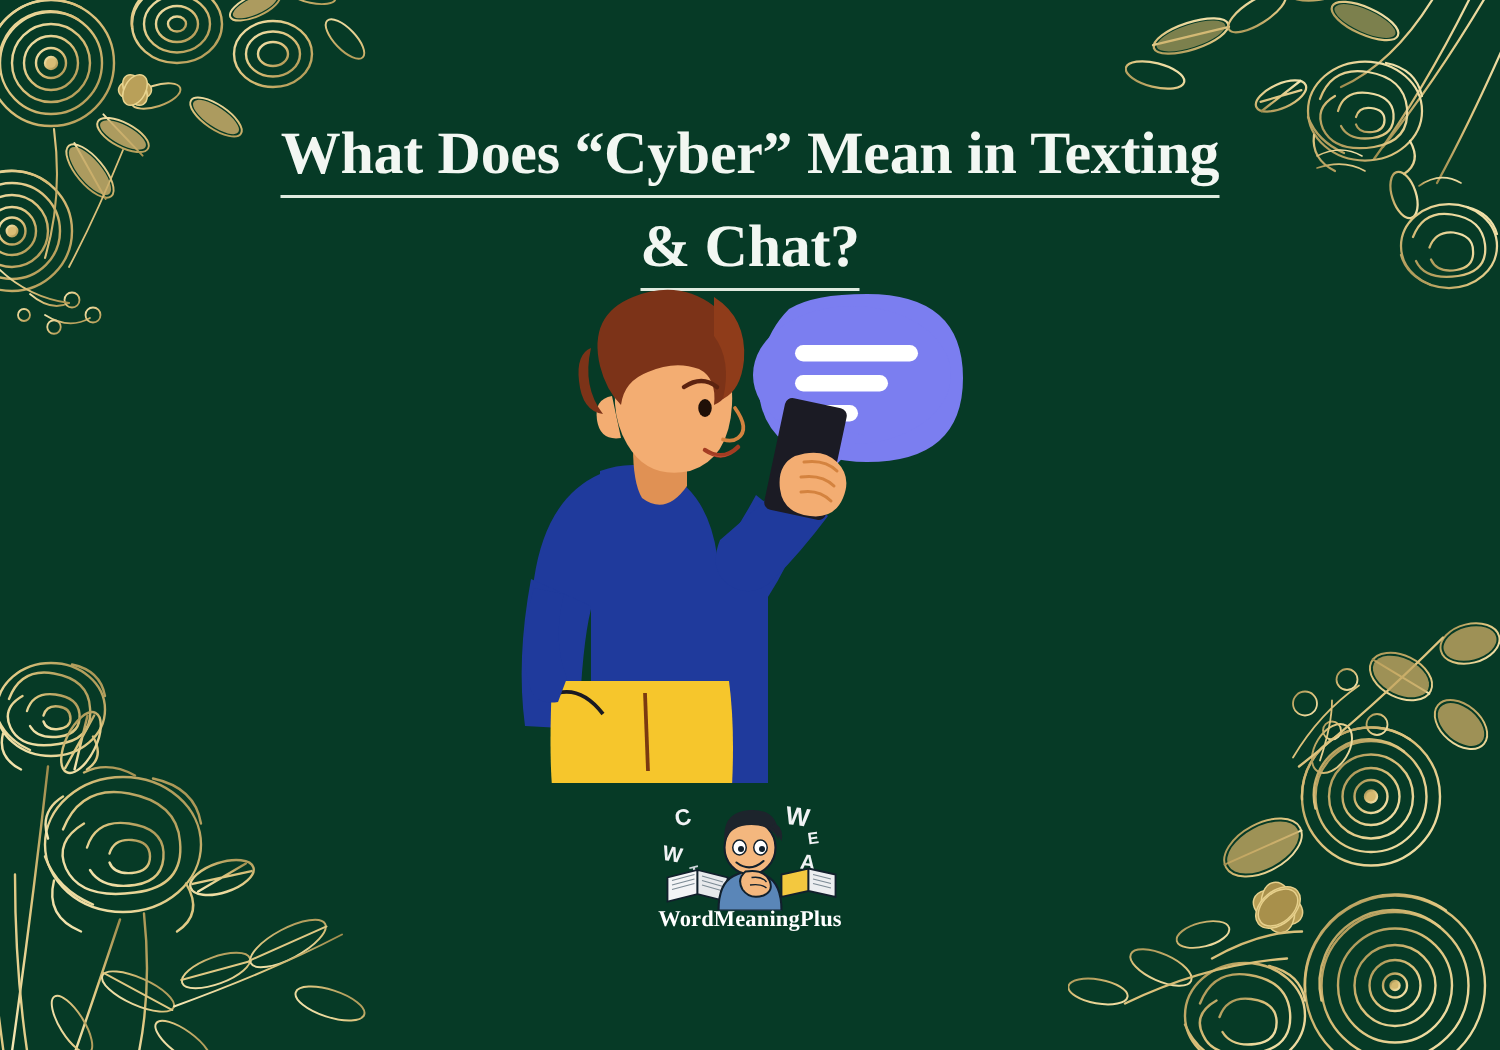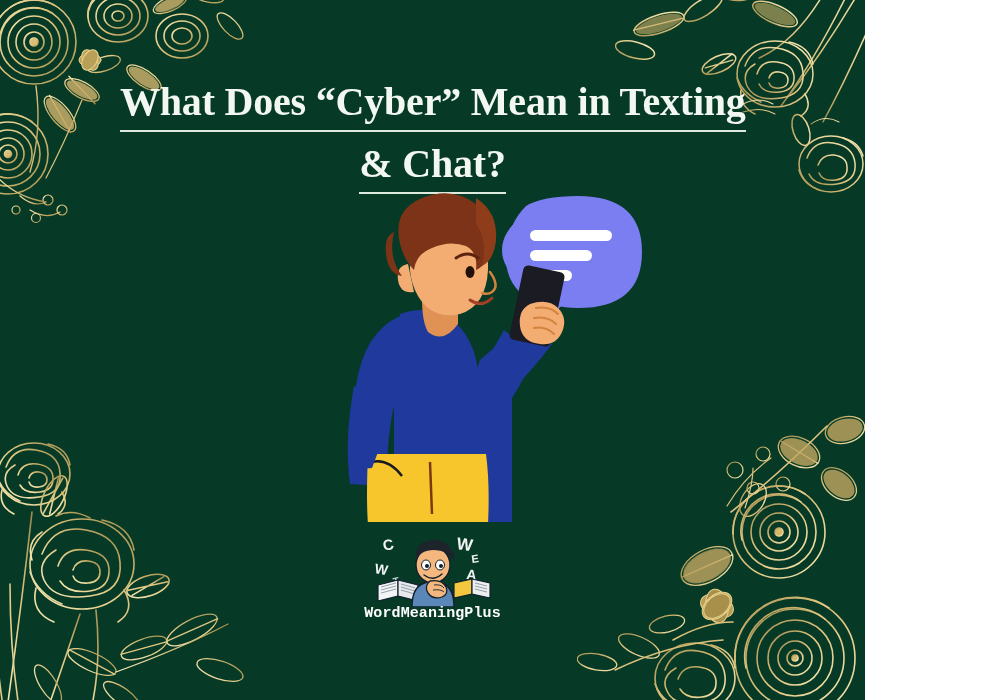--- a/index.html
+++ b/index.html
@@ -2,21 +2,21 @@
 <html><head>
 <meta charset="utf-8">
 <style>
   * { margin:0; padding:0; box-sizing:border-box; }
   html, body {
     width:1000px; height:700px; overflow:hidden;
     font-family:"Liberation Sans", sans-serif;
   }
   #canvas {
     position:relative;
-    width:865px; height:700px;
+    width:1000px; height:700px;
     background:#063a26;
     overflow:hidden;
   }
   
   .corner { position:absolute; pointer-events:none; }
   #corner-tl { left:-14px;  top:-18px; }
   #corner-tr { right:-10px; top:-22px; }
   #corner-bl { left:-24px;  bottom:-18px; }
   #corner-br { right:-12px; bottom:-14px; }
 
@@ -51,21 +51,21 @@
   
   #brand {
     position:absolute;
     left:0; right:0; bottom:78px;
     text-align:center;
   }
   #brand-mark { display:block; margin:0 auto; }
   #brand-name {
     display:block;
     margin-top:-2px;
-    font-family:Liberation Mono, monospace;
+    font-family:Liberation Serif, serif;
     font-weight:bold;
     font-size:15px;
     letter-spacing:0.1px;
     color:#ffffff;
     text-align:center;
   }
 </style>
 </head>
 <body>
 

